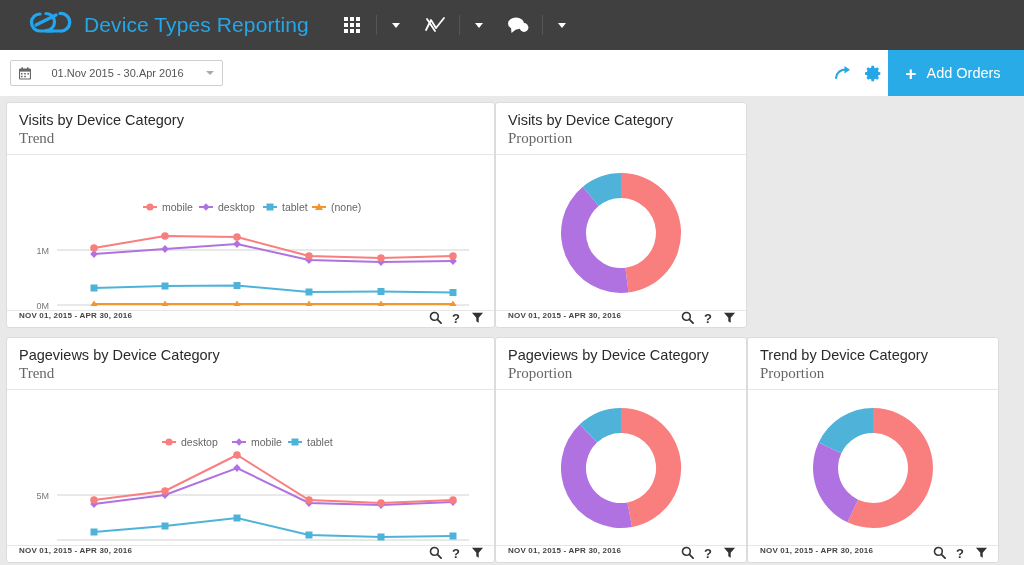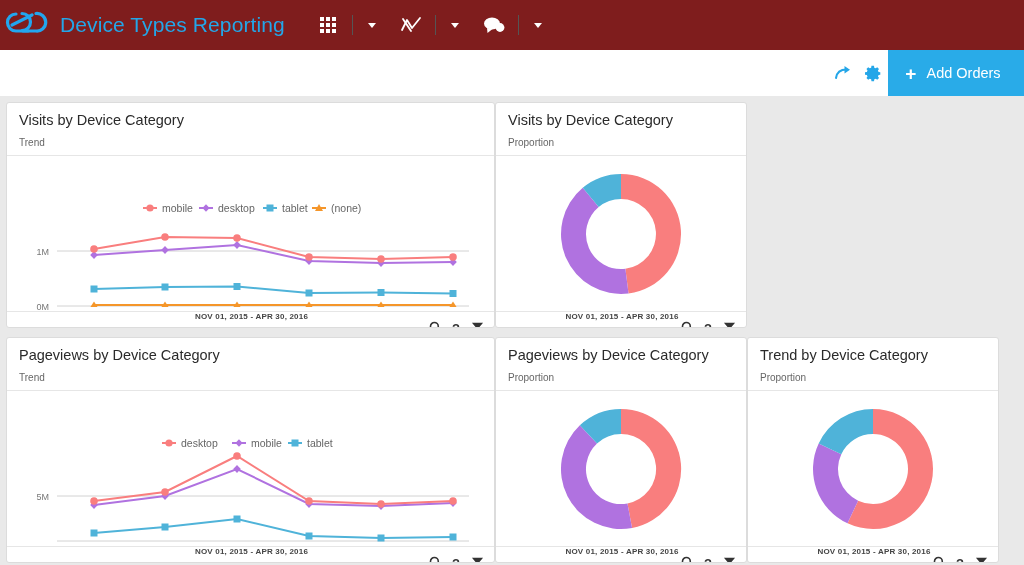--- a/index.html
+++ b/index.html
@@ -6,23 +6,23 @@
   html, body {
     width: 1024px; height: 565px;
     font-family: "Liberation Sans", sans-serif;
     background: #000;
     overflow: hidden;
   }
 
   
   .topbar {
     height: 50px; width: 100%;
-    background: #7f1d1d;
+    background: #404040;
     display: flex; align-items: center;
-    padding-left: 0;
+    padding-left: 24px;
   }
   .logo { width: 54px; height: 40px; flex: 0 0 54px; display:flex; align-items:center; justify-content:center;}
   .app-title {
     color: #24a6e8;
     font-size: 21px;
     font-weight: 400;
     letter-spacing: .1px;
     margin-left: 6px;
     white-space: nowrap;
   }
@@ -112,28 +112,27 @@
 
   .card {
     background: #fff;
     border: 1px solid #dcdcdc;
     border-radius: 3px;
     display: flex; flex-direction: column;
     overflow: hidden;
   }
   .card-head { padding: 9px 12px 7px 12px; border-bottom: 1px solid #e6e6e6; }
   .card-title { font-size: 14.5px; color: #2a2a2a; font-weight: 400; line-height: 1.15; }
-  .card-sub { font-size: 10px; color: #666; margin-top: 8px; }
+  .card-sub { font-size: 15px; color: #666; margin-top: 1px; font-family: Liberation Serif, serif; }
   .card-body { flex: 1; position: relative; }
   .card-foot {
     height: 24px;
     border-top: 1px solid #e6e6e6;
-    display: flex; align-items: center;
+    display: flex; align-items: flex-start;
     padding: 0 10px 0 12px;
-    flex-direction: column;
   }
   .foot-date { font-size: 8px; color: #444; font-weight: 700; letter-spacing: .2px; white-space: nowrap;}
   .foot-icons { margin-left: auto; display: flex; align-items: center; gap: 9px; }
   .foot-icons span { color: #333; display: flex; align-items: center; }
 
   .w-trend { width: 489px; }
   .w-prop  { width: 252px; }
 
   .h-top { height: 226px; }
   .h-bot { height: 226px; }
@@ -195,20 +194,37 @@
       </svg>
     </div>
     <div class="nav-sep"></div>
     <div class="nav-caret">
         <span class="caret-down"></span>
       </div>
   </div>
 </div>
 
 <div class="subbar">
+  <div class="datepicker">
+    <span class="cal-icon">
+      <svg width="12" height="13" viewBox="0 0 12 13">
+        <rect x="0.5" y="2" width="11" height="10" rx="1" fill="none" stroke="#666" stroke-width="1.2"></rect>
+        <rect x="0.5" y="2" width="11" height="2.6" fill="#666"></rect>
+        <rect x="2.5" y="0.3" width="1.5" height="2.6" fill="#666"></rect>
+        <rect x="8" y="0.3" width="1.5" height="2.6" fill="#666"></rect>
+        <rect x="2" y="6" width="1.6" height="1.5" fill="#666"></rect>
+        <rect x="5.2" y="6" width="1.6" height="1.5" fill="#666"></rect>
+        <rect x="8.4" y="6" width="1.6" height="1.5" fill="#666"></rect>
+        <rect x="2" y="8.8" width="1.6" height="1.5" fill="#666"></rect>
+        <rect x="5.2" y="8.8" width="1.6" height="1.5" fill="#666"></rect>
+      </svg>
+    </span>
+    <span class="date-text">01.Nov 2015 - 30.Apr 2016</span>
+    <span class="date-caret"></span>
+  </div>
 
   <div class="subbar-right">
     <div class="tool-btn">
       <svg width="18" height="16" viewBox="0 0 18 16">
         <path d="M2 13 C3 6 8 4.5 12.5 4.5" fill="none" stroke="#24a6e8" stroke-width="2" stroke-linecap="round"></path>
         <path d="M10.5 1 L16 4.8 L10.5 8.4 Z" fill="#24a6e8"></path>
       </svg>
     </div>
     <div class="tool-btn">
       <svg width="17" height="17" viewBox="0 0 20 20">

